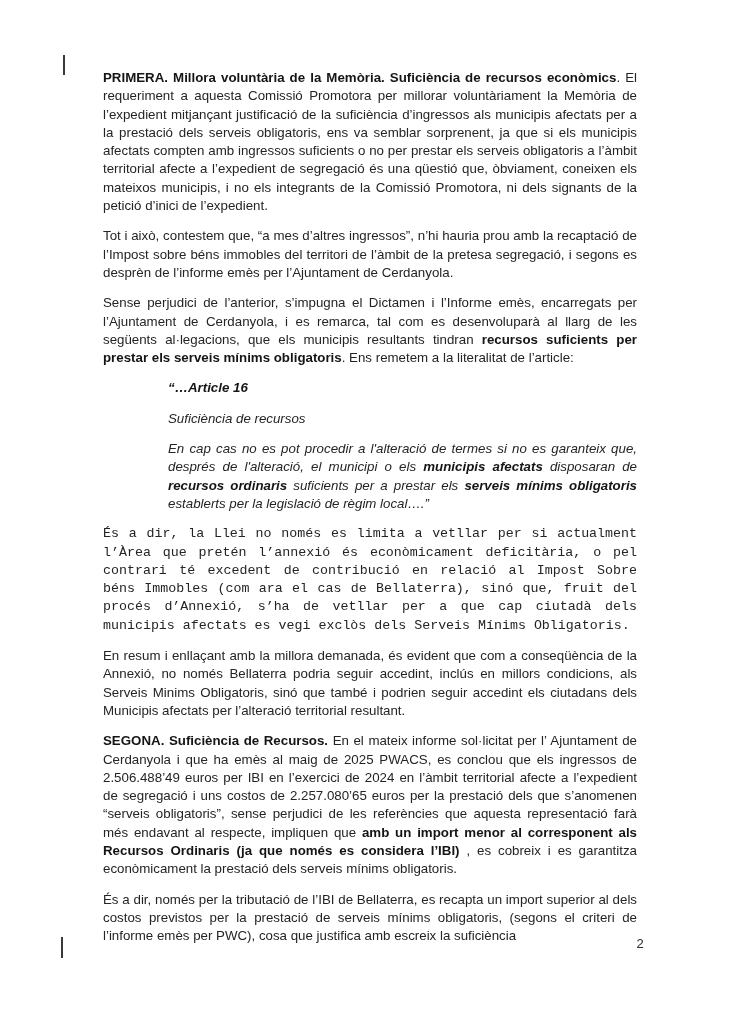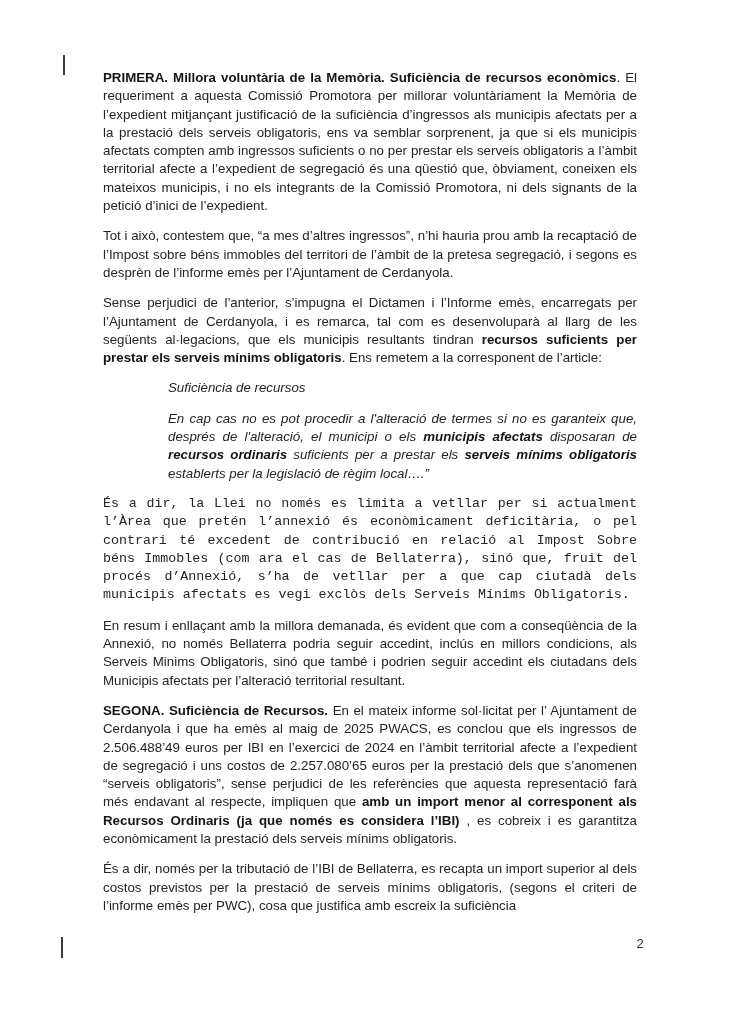--- a/index.html
+++ b/index.html
@@ -52,22 +52,23 @@
 
   <div class="margin-mark mark-top"></div>
   <div class="margin-mark mark-bottom"></div>
 
   <div class="content">
 
     <p><span class="b">PRIMERA. Millora voluntària de la Memòria. Suficiència de recursos econòmics</span><span>. El requeriment a aquesta Comissió Promotora per millorar voluntàriament la Memòria de l’expedient mitjançant justificació de la suficiència d’ingressos als municipis afectats per a la prestació dels serveis obligatoris, ens va semblar sorprenent, ja que si els municipis afectats compten amb ingressos suficients o no per prestar els serveis obligatoris a l’àmbit territorial afecte a l’expedient de segregació és una qüestió que, òbviament, coneixen els mateixos municipis, i no els integrants de la Comissió Promotora, ni dels signants de la petició d’inici de l’expedient.</span></p>
 
     <p><span>Tot i això, contestem que, “a mes d’altres ingressos”, n’hi hauria prou amb la recaptació de l’Impost sobre béns immobles del territori de l’àmbit de la pretesa segregació, i segons es desprèn de l’informe emès per l’Ajuntament de Cerdanyola.</span></p>
 
-    <p><span>Sense perjudici de l’anterior, s’impugna el Dictamen i l’Informe emès, encarregats per l’Ajuntament de Cerdanyola, i es remarca, tal com es desenvoluparà al llarg de les següents al·legacions, que els municipis resultants tindran </span><span class="b">recursos suficients per prestar els serveis mínims obligatoris</span><span>. Ens remetem a la corresponent de l’article:</span></p>
+    <p><span>Sense perjudici de l’anterior, s’impugna el Dictamen i l’Informe emès, encarregats per l’Ajuntament de Cerdanyola, i es remarca, tal com es desenvoluparà al llarg de les següents al·legacions, que els municipis resultants tindran </span><span class="b">recursos suficients per prestar els serveis mínims obligatoris</span><span>. Ens remetem a la literalitat de l’article:</span></p>
 
+    <p class="quote"><span class="bi">“…Article 16</span></p>
 
     <p class="quote"><span class="i">Suficiència de recursos</span></p>
 
     <p class="quote"><span class="i">En cap cas no es pot procedir a l'alteració de termes si no es garanteix que, després de l'alteració, el municipi o els </span><span class="bi">municipis afectats</span><span class="i"> disposaran de </span><span class="bi">recursos ordinaris</span><span class="i"> suficients per a prestar els </span><span class="bi">serveis mínims obligatoris</span><span class="i"> establerts per la legislació de règim local….”</span></p>
 
     <p class="gap-before"><span>És a dir, la Llei no només es limita a vetllar per si actualment l’Àrea que pretén l’annexió és econòmicament deficitària, o pel contrari té excedent de contribució en relació al Impost Sobre béns Immobles (com ara el cas de Bellaterra), sinó que, fruit del procés d’Annexió, s’ha de vetllar per a que cap ciutadà dels municipis afectats es vegi exclòs dels Serveis Mínims Obligatoris.</span></p>
 
     <p><span>En resum i enllaçant amb la millora demanada, és evident que com a conseqüència de la Annexió, no només Bellaterra podria seguir accedint, inclús en millors condicions, als Serveis Minims Obligatoris,  sinó que també i podrien seguir accedint els ciutadans dels Municipis afectats per l’alteració territorial resultant.</span></p>
 
     <p><span class="b">SEGONA. Suficiència de Recursos.</span><span> En el mateix informe sol·licitat per l’ Ajuntament de Cerdanyola i que ha emès al maig de 2025 PWACS,  es conclou que els ingressos de 2.506.488’49 euros per IBI en l’exercici de 2024 en l’àmbit territorial afecte a l’expedient de segregació i uns costos de 2.257.080’65 euros per la prestació dels que s’anomenen “serveis obligatoris”, sense perjudici de les referències que aquesta representació farà més endavant al respecte, impliquen que </span><span class="b">amb un import menor al corresponent als Recursos Ordinaris (ja que només es considera l’IBI)</span><span> , es cobreix i es garantitza econòmicament la prestació dels serveis mínims obligatoris.</span></p>

